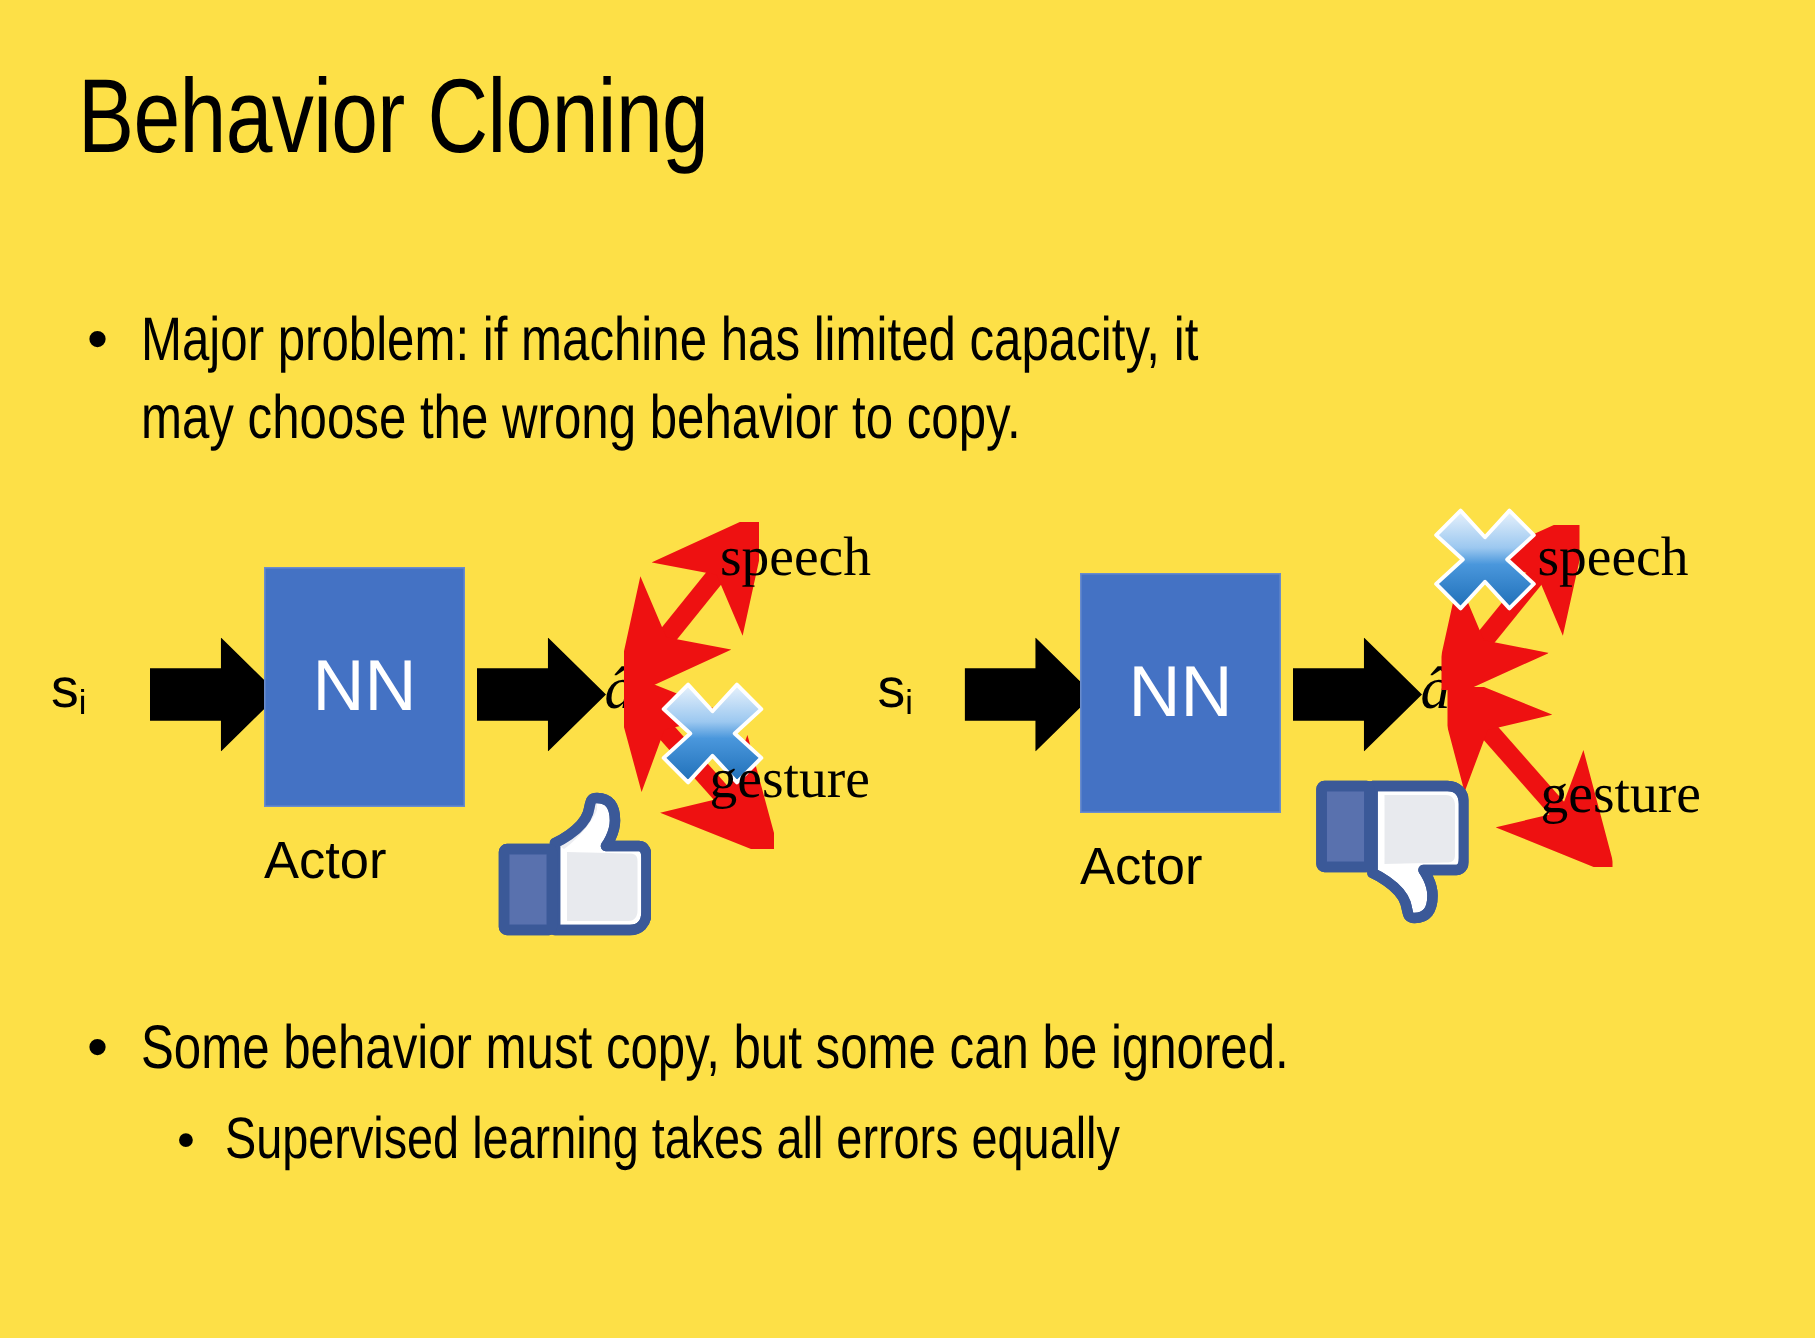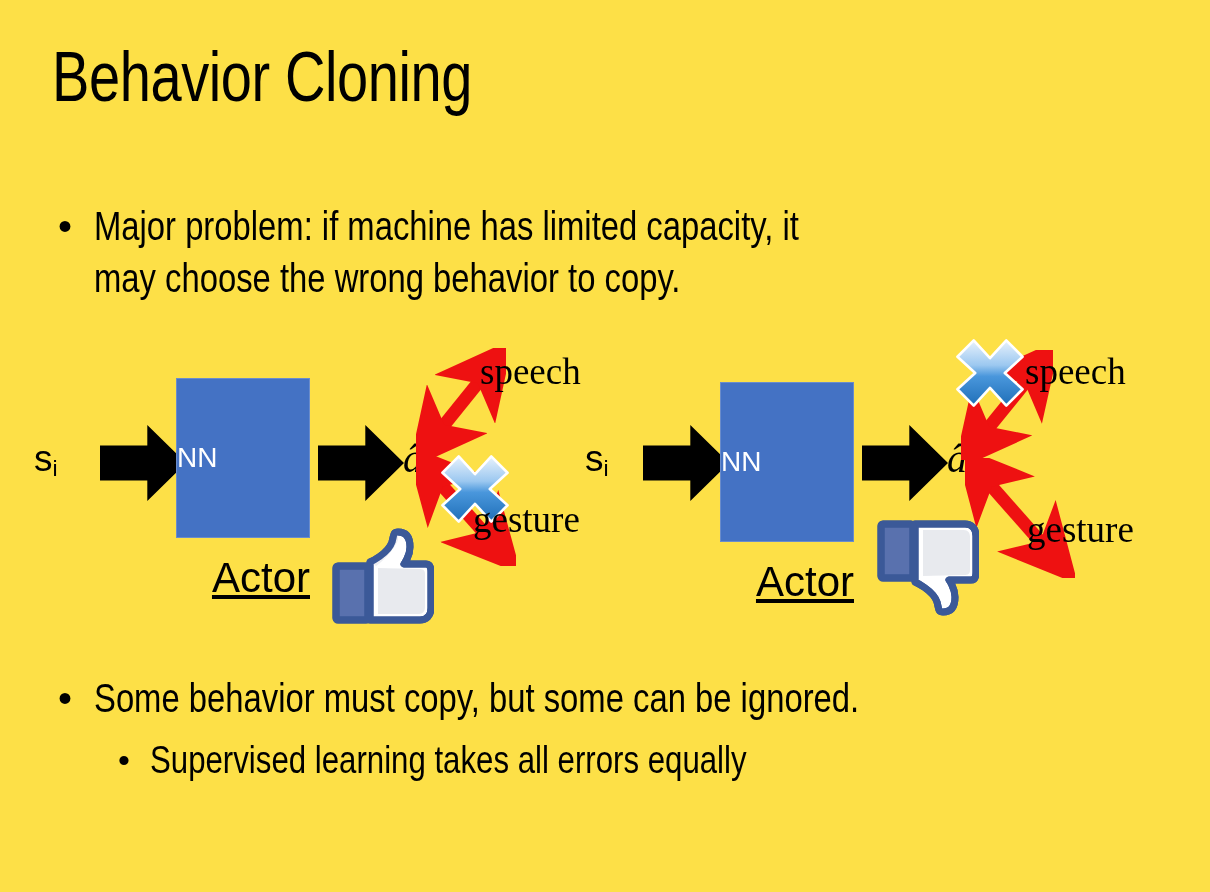--- a/index.html
+++ b/index.html
@@ -85,31 +85,31 @@
     position: absolute;
     background: #4472C4;
     border: 1.5px solid #6A8CCB;
     box-sizing: border-box;
   }
   .nn-label {
     position: absolute;
     left: 0; right: 0;
     top: 50%;
     transform: translateY(-50%);
+    text-align: center;
     color: #ffffff;
-    font-size: 28px;
+    font-size: 48px;
     line-height: 1;
   }
   .actor-label {
     position: absolute;
-    font-size: 42px;
-    color: #000000;
-    text-align: right;
-    white-space: nowrap;
-    text-decoration: underline;
+    font-size: 35px;
+    color: #000000;
+    text-align: left;
+    white-space: nowrap;
   }
 
   .block-arrow {
     position: absolute;
     background: #000000;
     clip-path: polygon(0% 27%, 55% 27%, 55% 0%, 100% 50%, 55% 100%, 55% 73%, 0% 73%);
   }
 
   .out-label {
     position: absolute;

